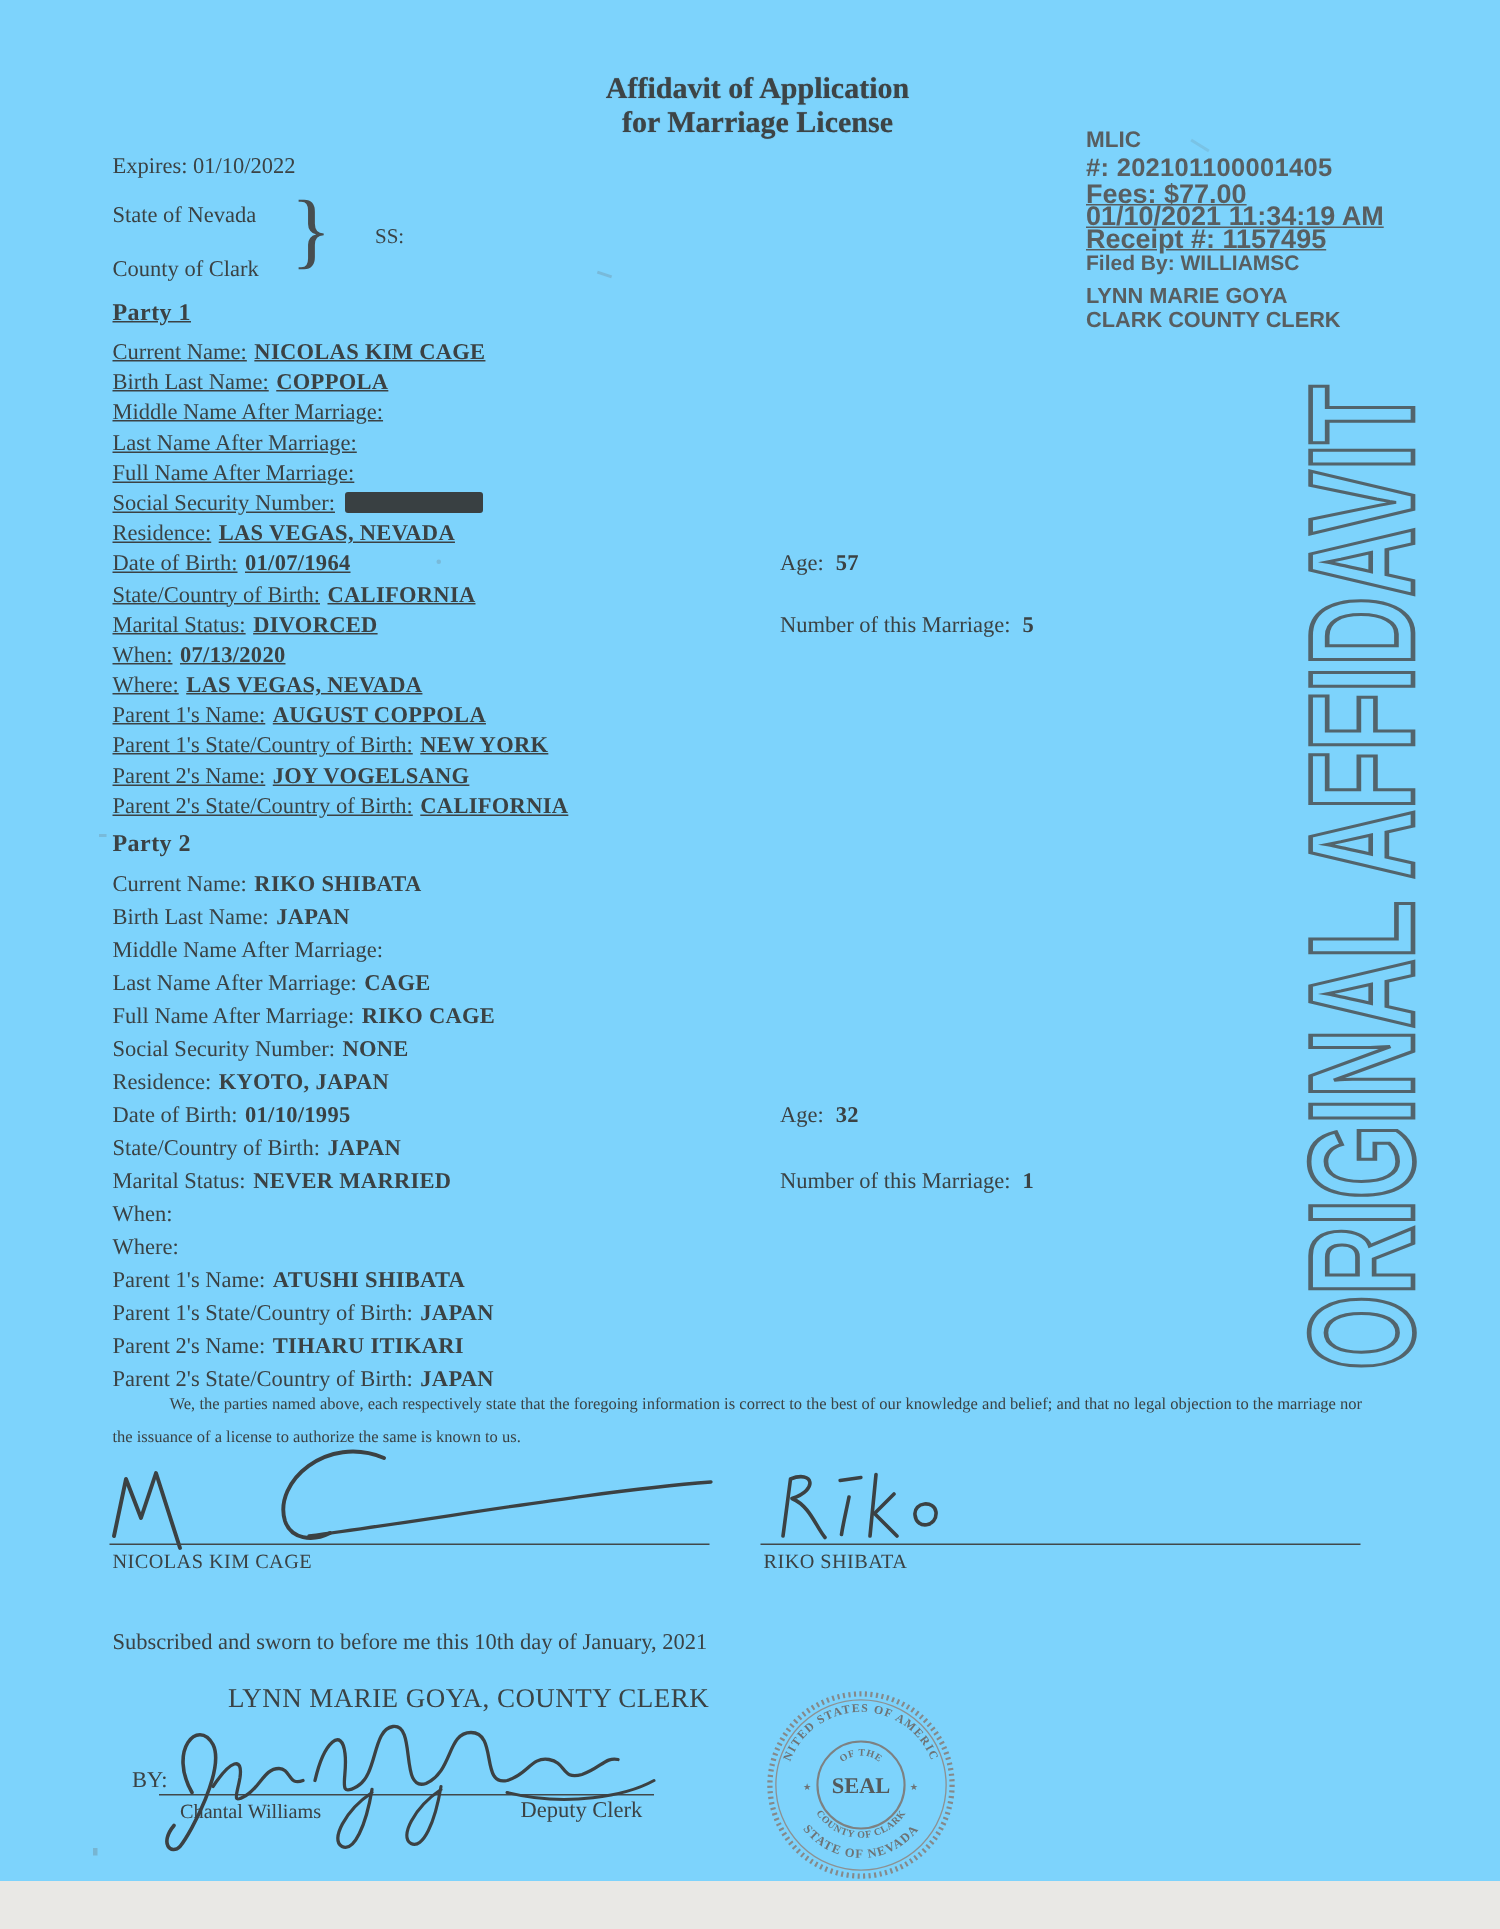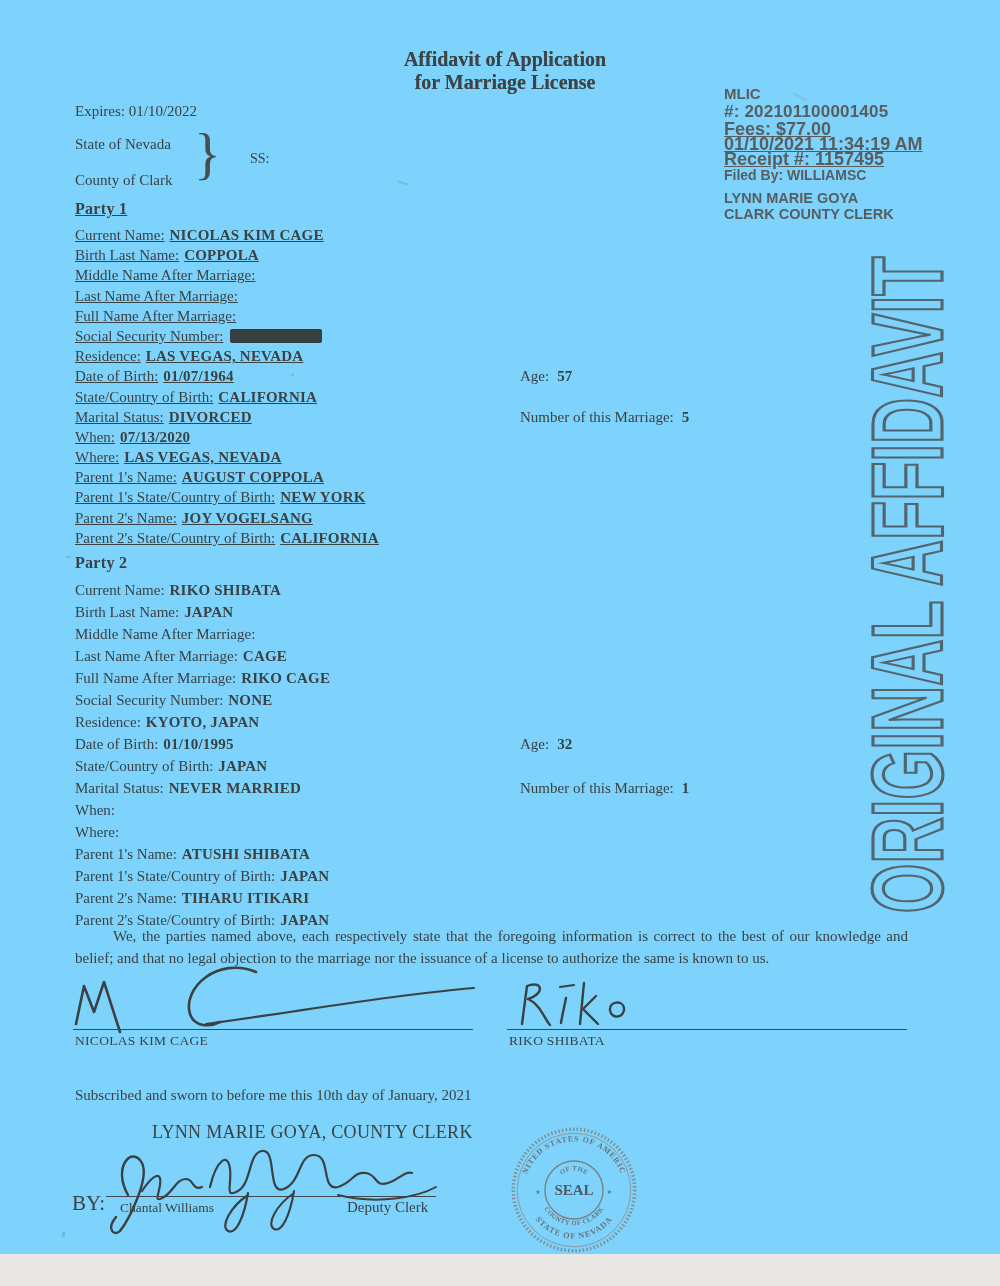--- a/index.html
+++ b/index.html
@@ -41,29 +41,29 @@
   .flabel{font-weight:normal;}
   .fvalue{font-weight:bold;margin-left:5px;letter-spacing:.2px;}
   .rcol{position:absolute;left:445px;top:0;}
   .rcol .fvalue{margin-left:8px;}
   .redact{
     display:inline-block;width:92px;height:14px;background:#394042;
     border-radius:2px;margin-left:7px;vertical-align:-2px;
   }
   
   .affirmation{
-    left:75px;top:926px;width:833px;font-size:15px;line-height:21.5px;
+    left:75px;top:926px;width:833px;font-size:11px;line-height:21.5px;
     text-align:justify;text-indent:38px;
   }
   .sig-line{border-top:1.6px solid #41484a;height:0;}
   .sig-name{font-size:13.5px;letter-spacing:.3px;}
   
   .sworn{left:75px;top:1087px;font-size:15px;}
   .clerk-line{left:152px;top:1122px;font-size:18px;letter-spacing:.3px;}
-  .by-label{left:72px;top:1179px;font-size:21px;margin-top:12px;}
+  .by-label{left:88px;top:1179px;font-size:15px;}
   .by-line{left:106px;top:1196px;width:330px;border-top:1.4px solid #41484a;}
   .deputy-name{left:120px;top:1200px;font-size:13.5px;}
   .deputy-title{left:347px;top:1199px;font-size:15px;}
   
   .watermark{
     left:568px;top:540px;width:680px;height:90px;
     transform:rotate(-90deg) scaleY(1.55);transform-origin:center;
     font-family:"Liberation Sans","DejaVu Sans",sans-serif;
     font-weight:bold;font-size:64px;letter-spacing:0px;text-align:center;
     color:transparent;-webkit-text-stroke:2px rgba(74,80,82,.85);

